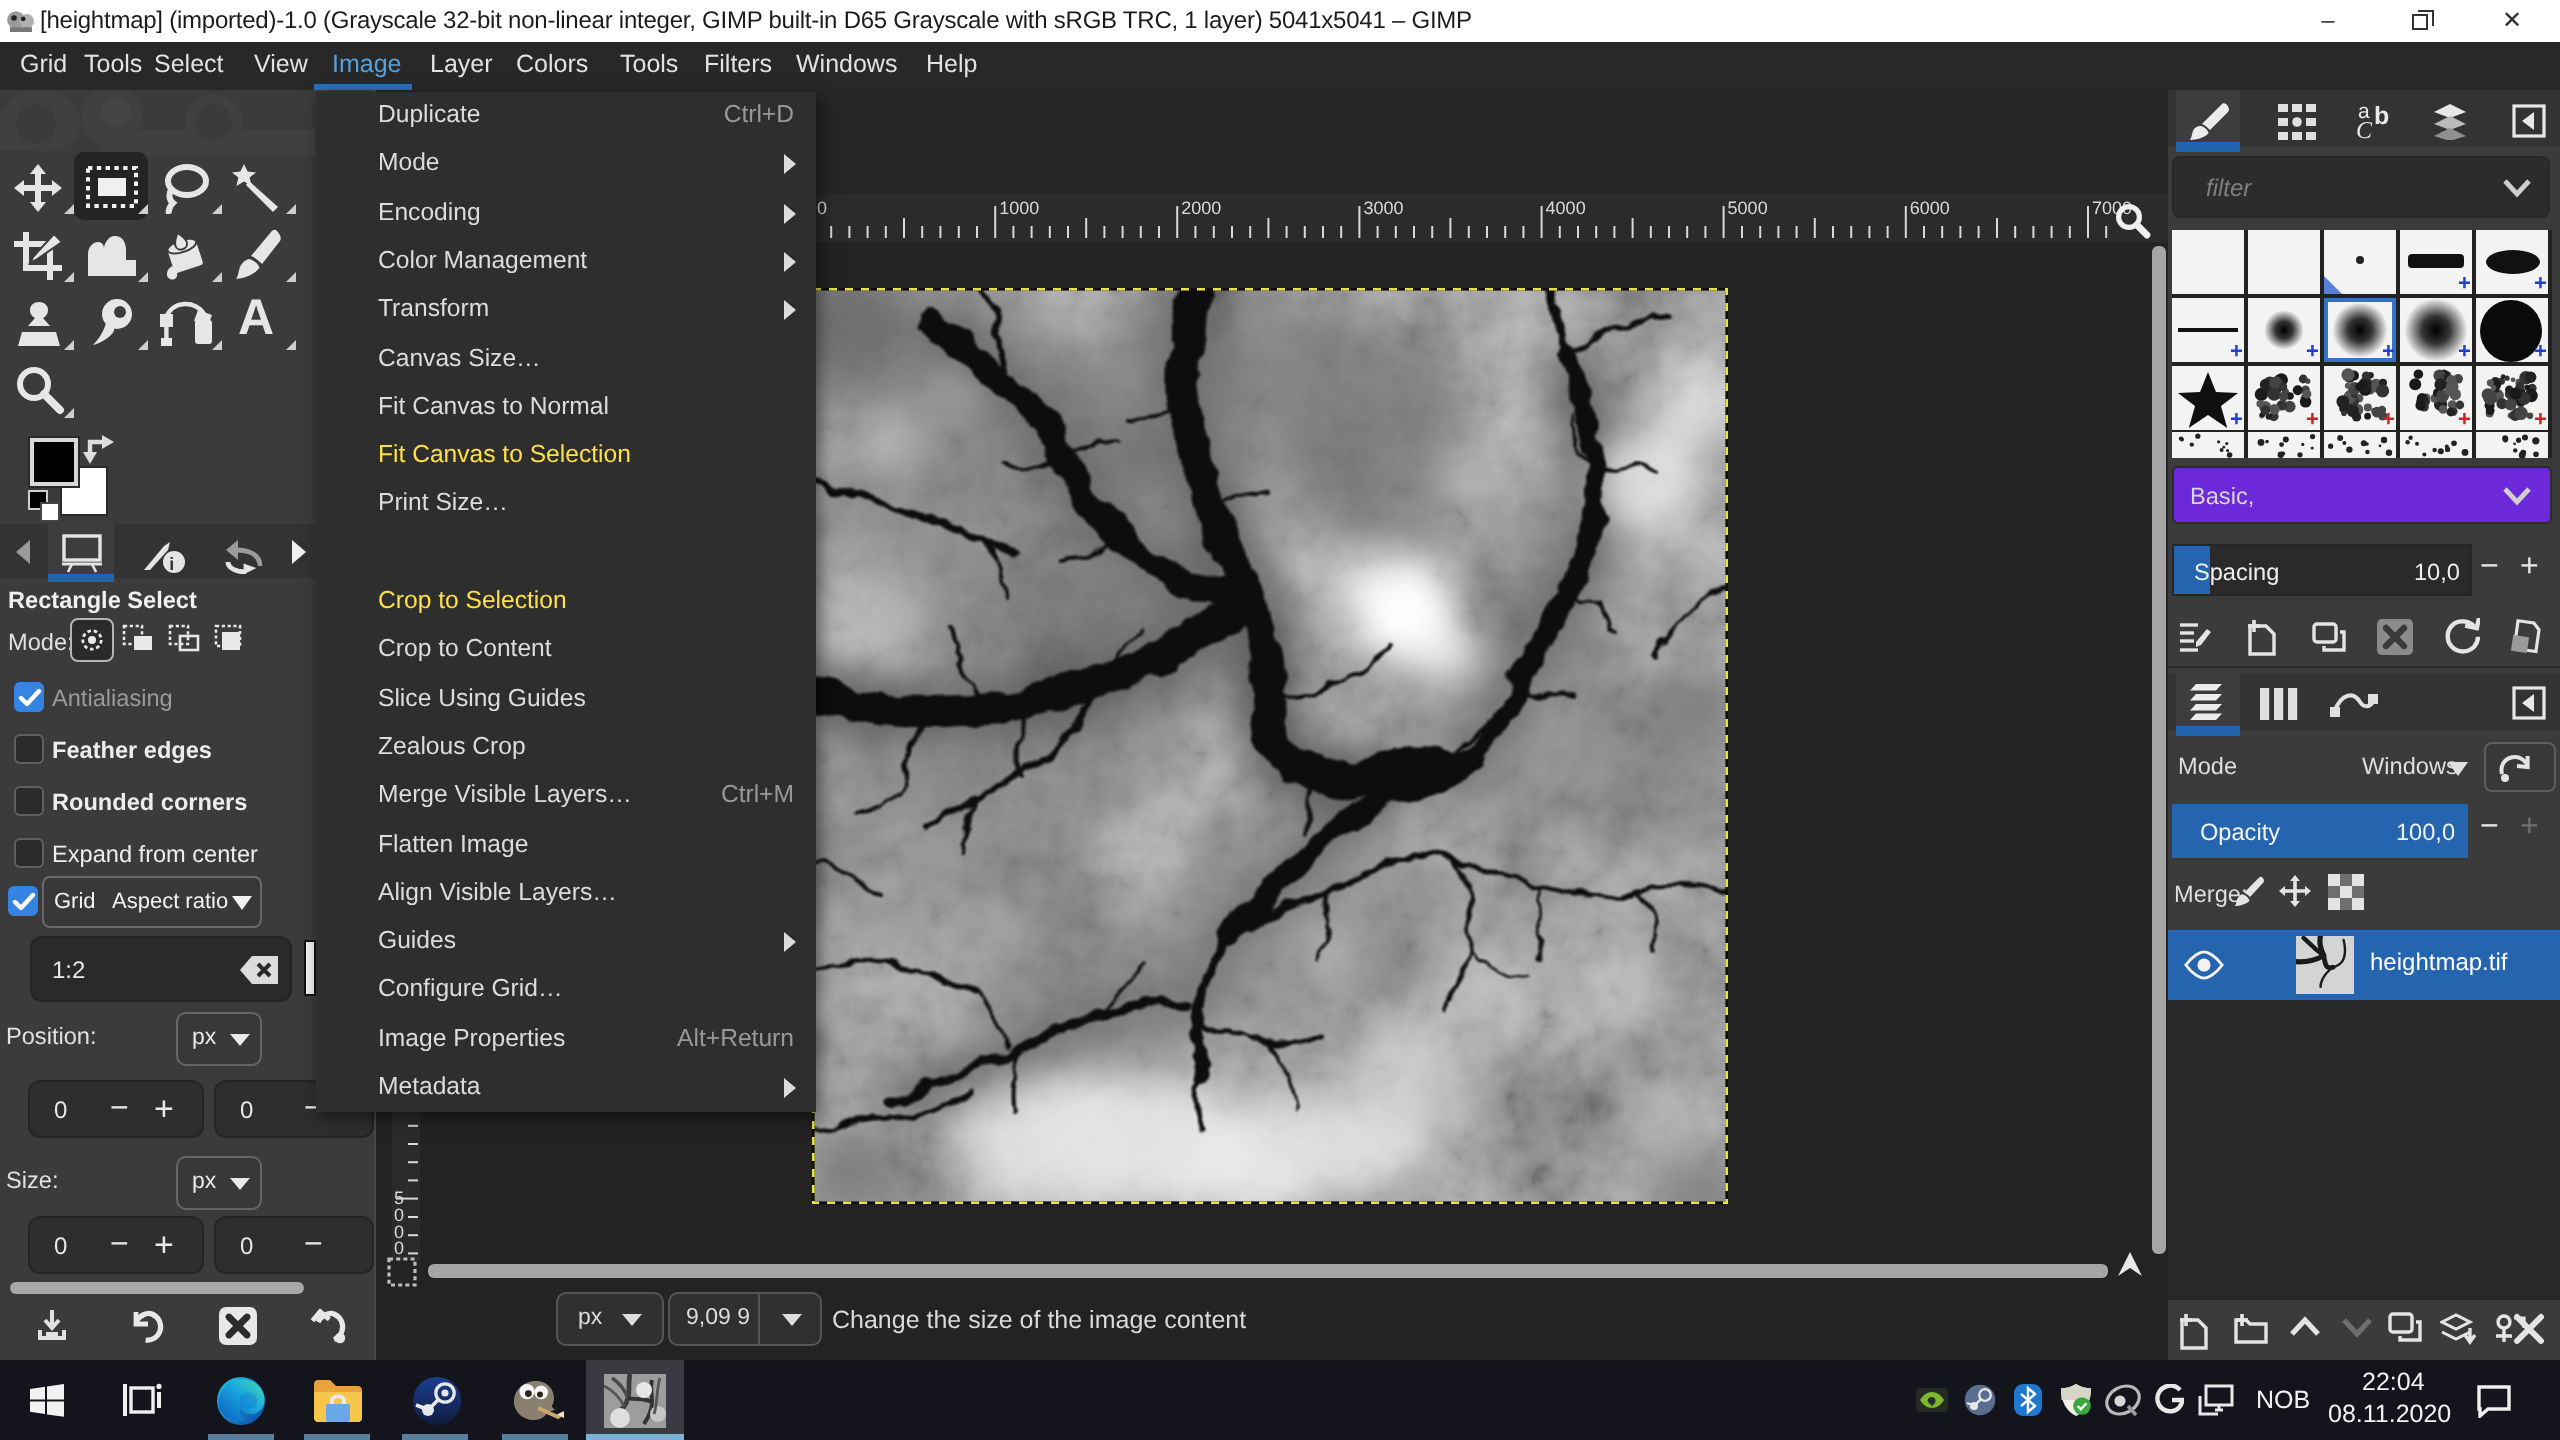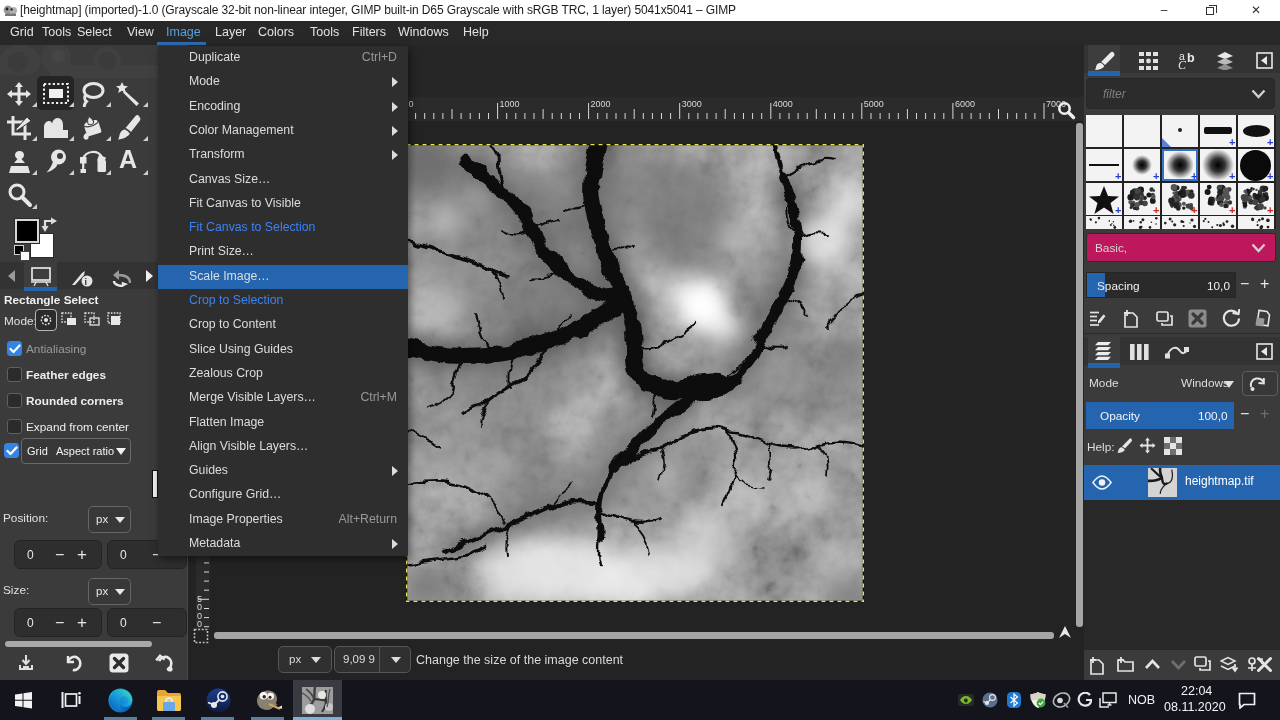--- a/index.html
+++ b/index.html
@@ -20,21 +20,21 @@
 #leftpanel { position:absolute; left:0; top:45px; width:187px; height:635px; background:#3b3b3b; }
 #canvascol { position:absolute; left:187px; top:45px; width:897px; height:635px; background:#232323; border-left:1px solid #484848; }
 #rightdock { position:absolute; left:1084px; top:45px; width:196px; height:635px; background:#3b3b3b; }
 
 #taskbar { position:absolute; left:0; top:680px; width:1280px; height:40px; background:#14141d; }
 
 #menupopup { position:absolute; left:158px; top:46px; width:250px; height:510px; background:#2e2e2e; box-shadow:2px 3px 8px rgba(0,0,0,0.5); z-index:50; }
 .mrow { position:absolute; left:0; width:250px; height:24px; font-size:12.3px; color:#dcdcdc; }
 .mrow .lab { position:absolute; left:31px; top:4px; white-space:nowrap; }
 .mrow .sc { position:absolute; right:11px; top:4px; color:#989898; }
-.mrow.dis .lab { color:#3b82f6; }
+.mrow.dis .lab { color:#fde047; }
 .mrow.hl { background:#2565af; }
 .mrow .sub { position:absolute; right:10px; top:7px; width:0; height:0; border-left:6px solid #dcdcdc; border-top:5px solid transparent; border-bottom:5px solid transparent; }
 .spin { width:88px; height:29px; background:#2e2e2e; border:1px solid #242424; border-radius:6px; }
 .spin .v { position:absolute; left:12px; top:7px; font-size:12px; color:#e8e8e8; }
 .spin .minus { position:absolute; left:40px; top:5px; font-size:16px; color:#e8e8e8; }
 .spin .plus { position:absolute; left:62px; top:4px; font-size:17px; color:#e8e8e8; }
 .cbrow { position:absolute; left:7px; }
 .cb { position:absolute; left:0; top:0; width:15px; height:15px; border-radius:3px; background:#2b2b2b; border:1px solid #606060; }
 .cb.on { background:#3584e4; border:1px solid #3584e4; }
 .cb.on svg { position:absolute; left:1px; top:2px; }
@@ -255,20 +255,27 @@
           </span>
         </div>
       </div>
 
     <div class="abs" style="left:21px;top:393px;width:110px;height:26px;border:1px solid #6a6a6a;border-radius:4px;background:#383838">
       <span class="abs" style="left:5px;top:6px;font-size:11px;color:#f2f2f2">Grid</span>
       <span class="abs" style="left:34px;top:6px;font-size:11px;color:#f2f2f2">Aspect ratio</span>
       <span class="abs" style="left:94px;top:9px;width:0;height:0;border-top:7px solid #f2f2f2;border-left:5px solid transparent;border-right:5px solid transparent"></span>
     </div>
 
+    <div class="abs" style="left:15px;top:423px;width:131px;height:33px;background:#2a2a2a;border:1px solid #242424;border-radius:6px">
+      <span class="abs" style="left:10px;top:9px;font-size:12px;color:#e8e8e8">1:2</span>
+      <svg class="abs" style="left:104px;top:9px" width="19" height="14" viewBox="0 0 19 14">
+        <path d="M6 0 L19 0 L19 14 L6 14 L0 7 Z" fill="#dcdcdc"></path>
+        <path d="M9 4 L15 10 M15 4 L9 10" stroke="#2a2a2a" stroke-width="2"></path>
+      </svg>
+    </div>
     <div class="abs" style="left:152px;top:425px;width:6px;height:28px;background:#f0f0f0;border:1px solid #111"></div>
 
     <div class="abs" style="left:3px;top:466px;font-size:11.8px;color:#e0e0e0">Position:</div>
     <div class="abs" style="left:88px;top:461px;width:43px;height:27px;background:#383838;border:1px solid #666;border-radius:5px">
       <span class="abs" style="left:7px;top:6px;font-size:11.5px;color:#e8e8e8">px</span>
       <span class="abs" style="left:26px;top:10px;width:0;height:0;border-top:6.5px solid #e8e8e8;border-left:5px solid transparent;border-right:5px solid transparent"></span>
     </div>
     <div class="spin abs" style="left:14px;top:495px">
         <span class="v">0</span>
         <span class="minus">−</span>
@@ -994,21 +1001,21 @@
             <circle cx="29.9" cy="4.4" r="1.8" fill="#222"></circle>
             <circle cx="19.3" cy="5.9" r="0.7" fill="#222"></circle>
             <circle cx="14.7" cy="3.8" r="1.4" fill="#222"></circle>
             <circle cx="30.0" cy="11.1" r="1.4" fill="#222"></circle>
             <circle cx="14.6" cy="3.1" r="1.5" fill="#222"></circle>
             <circle cx="19.6" cy="9.2" r="1.1" fill="#222"></circle>
           </svg>
         </div>
       </div>
 
-    <div class="abs" style="left:2px;top:188px;width:190px;height:29px;background:#be185d;border:1px solid #2b2b2b;border-radius:3px">
+    <div class="abs" style="left:2px;top:188px;width:190px;height:29px;background:#6d28d9;border:1px solid #2b2b2b;border-radius:3px">
       <span class="abs" style="left:8px;top:7px;font-size:11.8px;color:#d6d6d6">Basic,</span>
       <svg class="abs" style="left:164px;top:9px" width="15" height="10" viewBox="0 0 15 10">
           <path d="M1.5 1.5 L7.5 8 L13.5 1.5" fill="none" stroke="#cfcfcf" stroke-width="2.4"></path>
         </svg>
     </div>
 
     <div class="abs" style="left:2px;top:227px;width:150px;height:26px;background:#2a2a2a;border:1px solid #262626">
       <div class="abs" style="left:0;top:0;width:18px;height:24px;background:#2565af"></div>
       <span class="abs" style="left:10px;top:6px;font-size:11.8px;color:#f0f0f0">Spacing</span>
       <span class="abs" style="left:120px;top:6px;font-size:11.8px;color:#f0f0f0">10,0</span>
@@ -1081,21 +1088,21 @@
       </svg>
     </div>
 
     <div class="abs" style="left:2px;top:357px;width:148px;height:27px;background:#2565af">
       <span class="abs" style="left:14px;top:7px;font-size:11.8px;color:#f4f4f4">Opacity</span>
       <span class="abs" style="left:112px;top:7px;font-size:11.8px;color:#f4f4f4">100,0</span>
     </div>
     <div class="abs" style="left:156px;top:363px;width:14px;height:14px;color:#e8e8e8;font-size:16px;line-height:12px">−</div>
     <div class="abs" style="left:176px;top:362px;width:14px;height:14px;color:#6f6f6f;font-size:16px;line-height:14px">+</div>
 
-    <div class="abs" style="left:3px;top:395px;font-size:11.8px;color:#dedede">Help:</div>
+    <div class="abs" style="left:3px;top:395px;font-size:11.8px;color:#dedede">Merge:</div>
     <svg class="abs" style="left:32px;top:392px" width="17" height="17" viewBox="0 0 17 17">
       <path d="M15 1.5 C16 2.5 16.3 3.5 15.7 4.3 L9 11.5 C8 10.5 7.2 9.8 6 9.4 L13.3 2 C13.9 1.4 14.4 1.1 15 1.5 Z" fill="#e4e4e4"></path>
       <path d="M5.5 10.2 C7.2 10.6 8.3 12 8.8 13.2 C7.5 14.8 5 15.8 1.5 16 C2.4 14.7 2.1 13 3.1 11.8 C3.8 10.8 4.6 10 5.5 10.2 Z" fill="#e4e4e4"></path>
     </svg>
     <svg class="abs" style="left:55px;top:392px" width="17" height="17" viewBox="0 0 17 17" fill="#e4e4e4">
       <path d="M8.5 0.5 L11 3.5 L9.4 3.5 L9.4 7.6 L13.5 7.6 L13.5 6 L16.5 8.5 L13.5 11 L13.5 9.4 L9.4 9.4 L9.4 13.5 L11 13.5 L8.5 16.5 L6 13.5 L7.6 13.5 L7.6 9.4 L3.5 9.4 L3.5 11 L0.5 8.5 L3.5 6 L3.5 7.6 L7.6 7.6 L7.6 3.5 L6 3.5 Z"></path>
     </svg>
     <svg class="abs" style="left:80px;top:392px" width="18" height="18" viewBox="0 0 18 18">
       <rect x="0" y="0" width="6" height="6" fill="#e4e4e4"></rect>
         <rect x="12" y="0" width="6" height="6" fill="#e4e4e4"></rect>
@@ -1183,30 +1190,27 @@
         <span class="sub"></span>
       </div>
     <div class="mrow" style="top:97.2px">
         <span class="lab">Transform</span>
         <span class="sub"></span>
       </div>
     <div class="mrow" style="top:121.5px">
         <span class="lab">Canvas Size…</span>
       </div>
     <div class="mrow" style="top:145.8px">
-        <span class="lab">Fit Canvas to Visible</span>
+        <span class="lab">Fit Canvas to Normal</span>
       </div>
     <div class="mrow dis" style="top:170.1px">
         <span class="lab">Fit Canvas to Selection</span>
       </div>
     <div class="mrow" style="top:194.4px">
         <span class="lab">Print Size…</span>
-      </div>
-    <div class="mrow hl" style="top:218.7px">
-        <span class="lab">Scale Image…</span>
       </div>
     <div class="mrow dis" style="top:243px">
         <span class="lab">Crop to Selection</span>
       </div>
     <div class="mrow" style="top:267.3px">
         <span class="lab">Crop to Content</span>
       </div>
     <div class="mrow" style="top:291.6px">
         <span class="lab">Slice Using Guides</span>
       </div>

